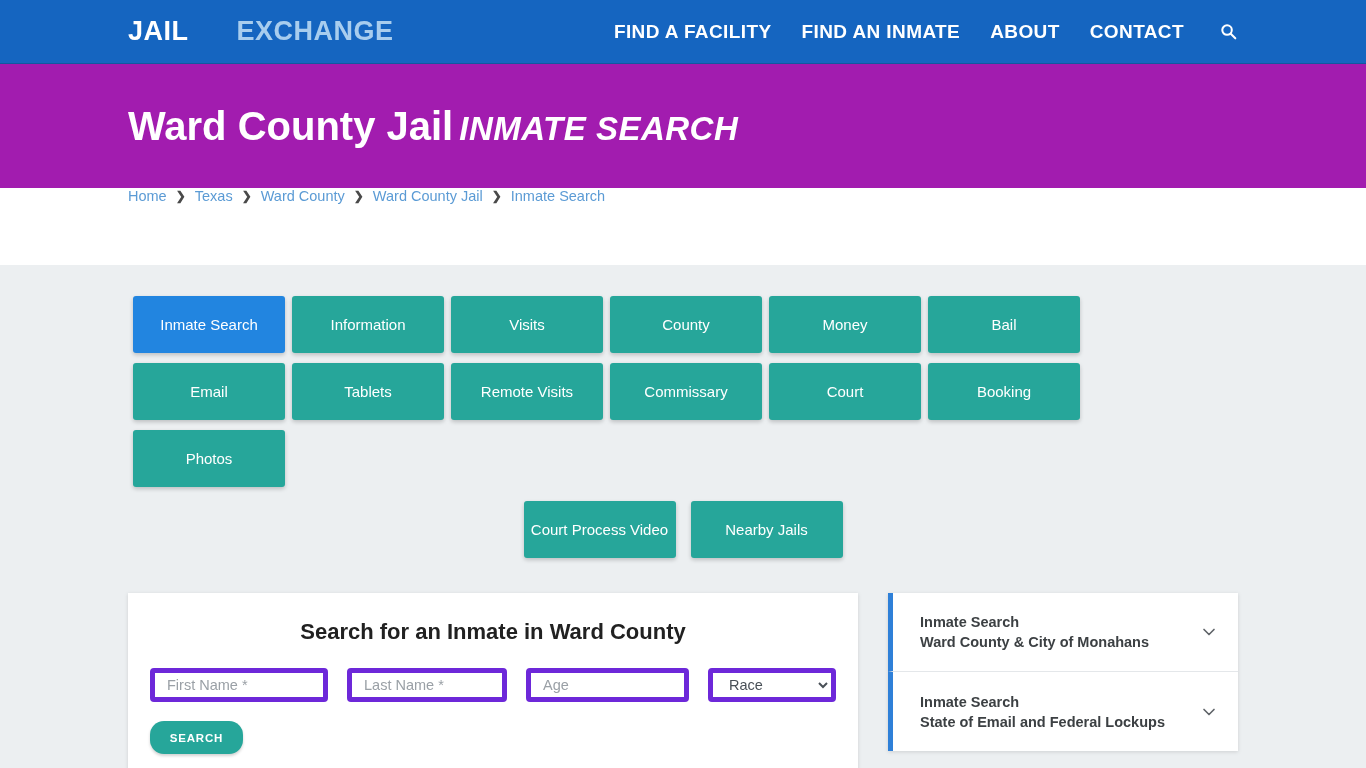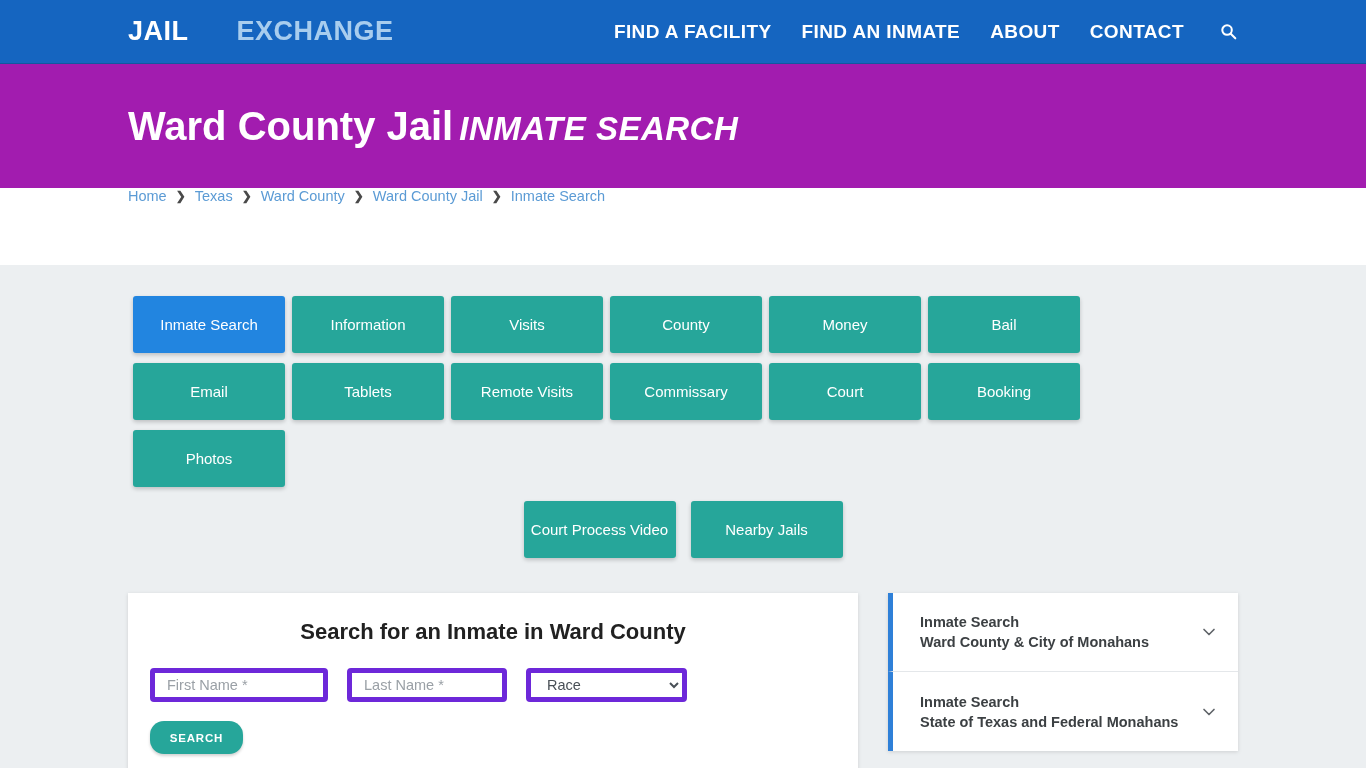--- a/index.html
+++ b/index.html
@@ -313,20 +313,21 @@
   </div>
 
   <div class="main-area">
 
     <div class="col-left">
       <div class="card search-card">
         <h2>Search for an Inmate in Ward County</h2>
         <div class="form-row">
           <input class="field f-first" type="text" placeholder="First Name *" style="">
           <input class="field f-last" type="text" placeholder="Last Name *" style="">
+          <input class="field f-age" type="text" placeholder="Age" style="">
           <select class="field f-race">
             <option>Race</option>
           </select>
         </div>
         <button class="search-btn">SEARCH</button>
       </div>
 
     </div>
 
     <div class="col-right">
@@ -340,21 +341,21 @@
           <span class="acc-chev">
             <svg width="20" height="20" viewBox="0 0 24 24" fill="none" stroke="#5f6368" stroke-width="2" stroke-linecap="round" stroke-linejoin="round">
               <polyline points="6 9 12 15 18 9"></polyline>
             </svg>
           </span>
         </div>
 
         <div class="acc-item">
           <div class="acc-text">
             <div>Inmate Search</div>
-            <div>State of Texas and Federal Monahans</div>
+            <div>State of Email and Federal Lockups</div>
           </div>
           <span class="acc-chev">
             <svg width="20" height="20" viewBox="0 0 24 24" fill="none" stroke="#5f6368" stroke-width="2" stroke-linecap="round" stroke-linejoin="round">
               <polyline points="6 9 12 15 18 9"></polyline>
             </svg>
           </span>
         </div>
 
       </div>
     </div>

